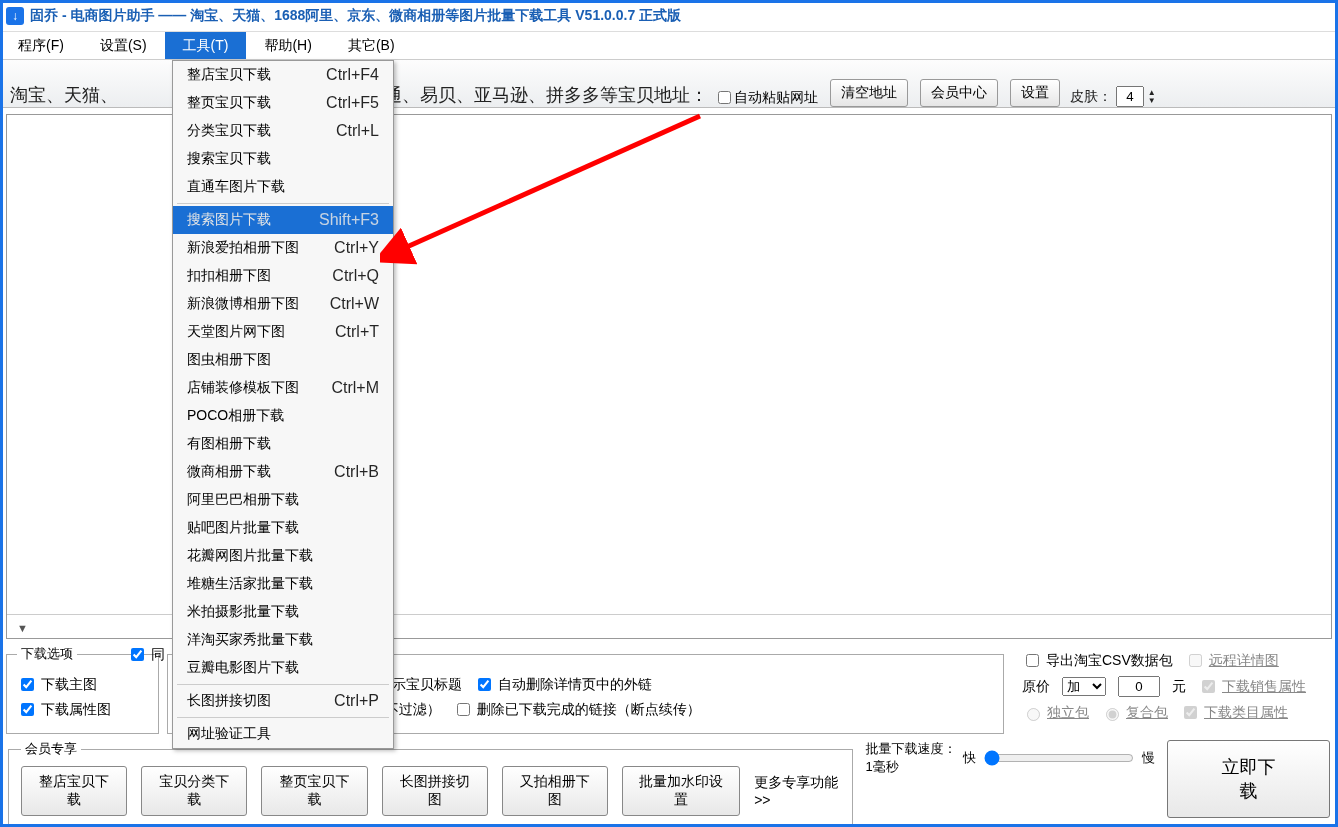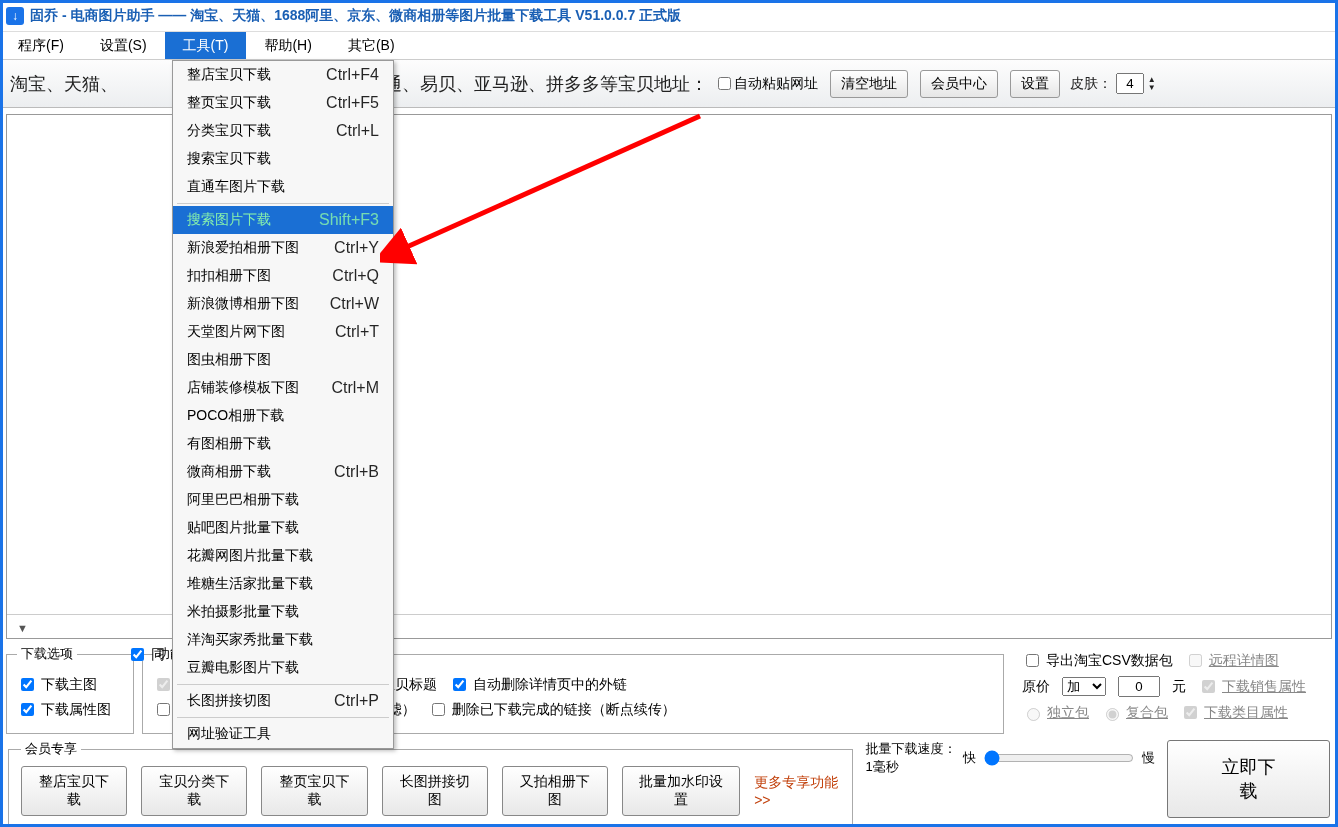--- a/index.html
+++ b/index.html
@@ -50,21 +50,21 @@
   }
   .menubar .menu-item.active {
     background: #1a6fd4;
     color: #fff;
   }
   .toolbar {
     height: 48px;
     background: linear-gradient(#fdfdfd,#eceef0);
     border-bottom: 1px solid #bbb;
     display: flex;
-    align-items: center;
+    align-items: flex-end;
     padding: 0 10px;
     font-size: 18px;
     color: #222;
     font-family: KaiTi, SimSun, serif;
   }
   .toolbar .prompt-gap {
     display:inline-block;
     width: 230px;
   }
   .toolbar .cb-wrap {
@@ -196,21 +196,21 @@
     display: flex;
     justify-content: space-between;
     align-items: center;
     padding: 5px 14px;
     font-size: 14px;
     color: #000;
     cursor: pointer;
   }
   .dropdown .ditem.highlight {
     background: #1a6fd4;
-    color: #86efac;
+    color: #e5e5e5;
   }
   .dropdown .ditem .shortcut {
     color: inherit;
     font-size: 16px;
     opacity: 0.85;
   }
   .dropdown hr {
     margin: 2px 4px;
     border: none;
     border-top: 1px solid #ccc;
@@ -269,21 +269,21 @@
       </span>
   </span>
 </div>
 
 <div class="center-area">
   <div class="center-inner"></div>
   <span class="dropdown-arrow">▼</span>
 </div>
 
 <div class="panels">
-  <fieldset class="panel" style="width:128px">
+  <fieldset class="panel" style="width:153px">
     <legend>下载选项</legend>
     <div class="panel-row" style="position:absolute;margin-top:-24px;margin-left:110px;">
       <label>
           <input type="checkbox" checked="" style="">
       <span>同</span>
         </label>
     </div>
     <div class="panel-row">
       <label>
           <input type="checkbox" checked="" style="">
@@ -368,21 +368,21 @@
 
 <div class="bottom-row">
   <fieldset class="panel" style="border:1px solid #aaa;display:flex;gap:14px;align-items:center;padding:8px 12px">
     <legend>会员专享</legend>
     <button class="smallbtn">整店宝贝下载</button>
     <button class="smallbtn">宝贝分类下载</button>
     <button class="smallbtn">整页宝贝下载</button>
     <button class="smallbtn">长图拼接切图</button>
     <button class="smallbtn">又拍相册下图</button>
     <button class="smallbtn">批量加水印设置</button>
-    <a href="#" style="color:#c2410c;text-decoration:none">更多专享功能&gt;&gt;</a>
+    <a href="#" style="color:#000000;text-decoration:none">更多专享功能&gt;&gt;</a>
   </fieldset>
 
   <div class="speed-block">
     <span>批量下载速度：1毫秒</span>
     <div class="slider">
       <span>快</span>
       <input type="range" min="0" max="100" value="0" style="">
       <span>慢</span>
     </div>
   </div>

